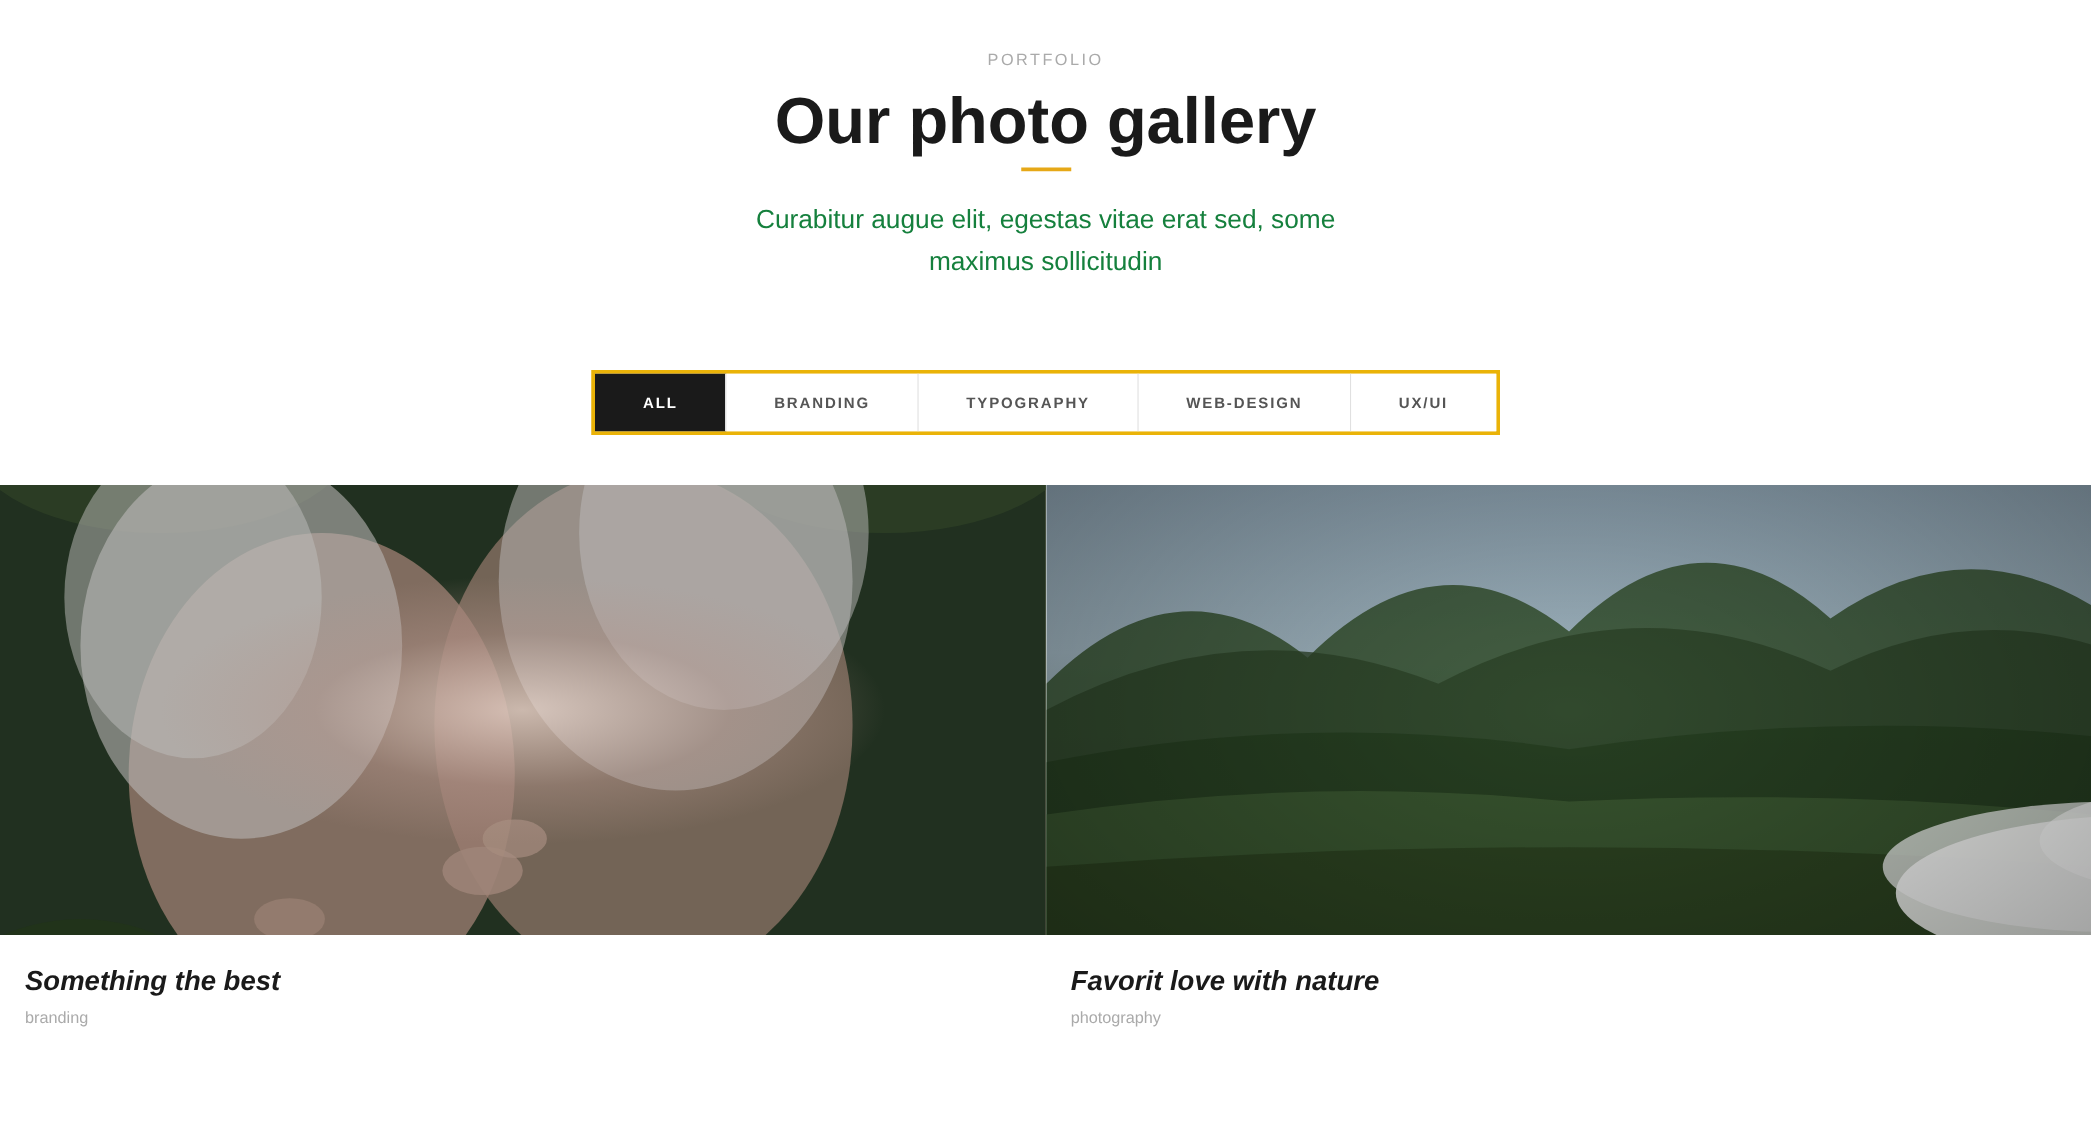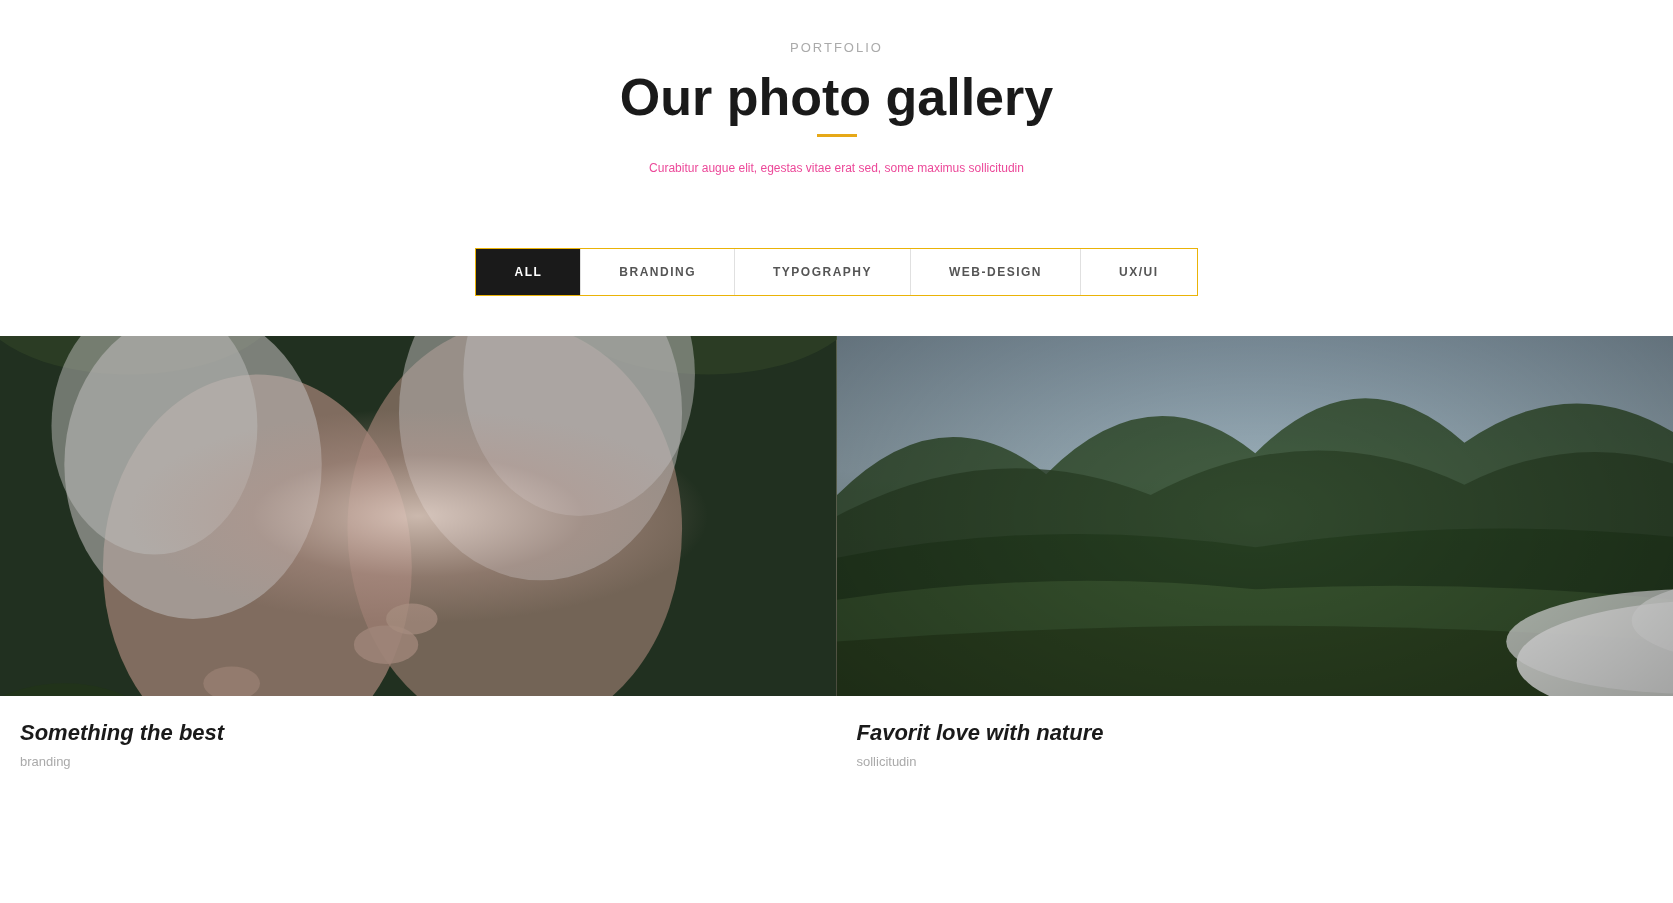--- a/index.html
+++ b/index.html
@@ -26,33 +26,33 @@
       margin-bottom: 8px;
       line-height: 1.1;
     }
     .title-divider {
       width: 40px;
       height: 3px;
       background: #e6a817;
       margin: 0 auto 22px;
     }
     .subtitle-text {
-      font-size: 12px;
-      color: #ec4899;
+      font-size: 21px;
+      color: #15803d;
       max-width: 520px;
       margin: 0 auto;
       line-height: 1.6;
     }
 
     
     .filter-tabs {
       display: flex;
       justify-content: center;
       margin: 40px 0 0;
-      border: 1px solid #eab308;
+      border: 3px solid #eab308;
       width: fit-content;
       margin-left: auto;
       margin-right: auto;
     }
     .filter-tab {
       padding: 16px 38px;
       font-size: 12px;
       letter-spacing: 1.5px;
       text-transform: uppercase;
       font-weight: 600;
@@ -273,18 +273,18 @@
             <radialGradient id="vign" cx="50%" cy="50%" r="70%">
               <stop offset="0%" style="stop-color:transparent"></stop>
               <stop offset="100%" style="stop-color:rgba(0,0,0,0.35)"></stop>
             </radialGradient>
             <rect width="800" height="440" fill="url(#vign)"></rect>
           </svg>
         </div>
       </div>
       <div class="gallery-caption">
         <div class="caption-title">Favorit love with nature</div>
-        <div class="caption-category">sollicitudin</div>
+        <div class="caption-category">photography</div>
       </div>
     </div>
 
   </div>
 </div>
 
 </body></html>

